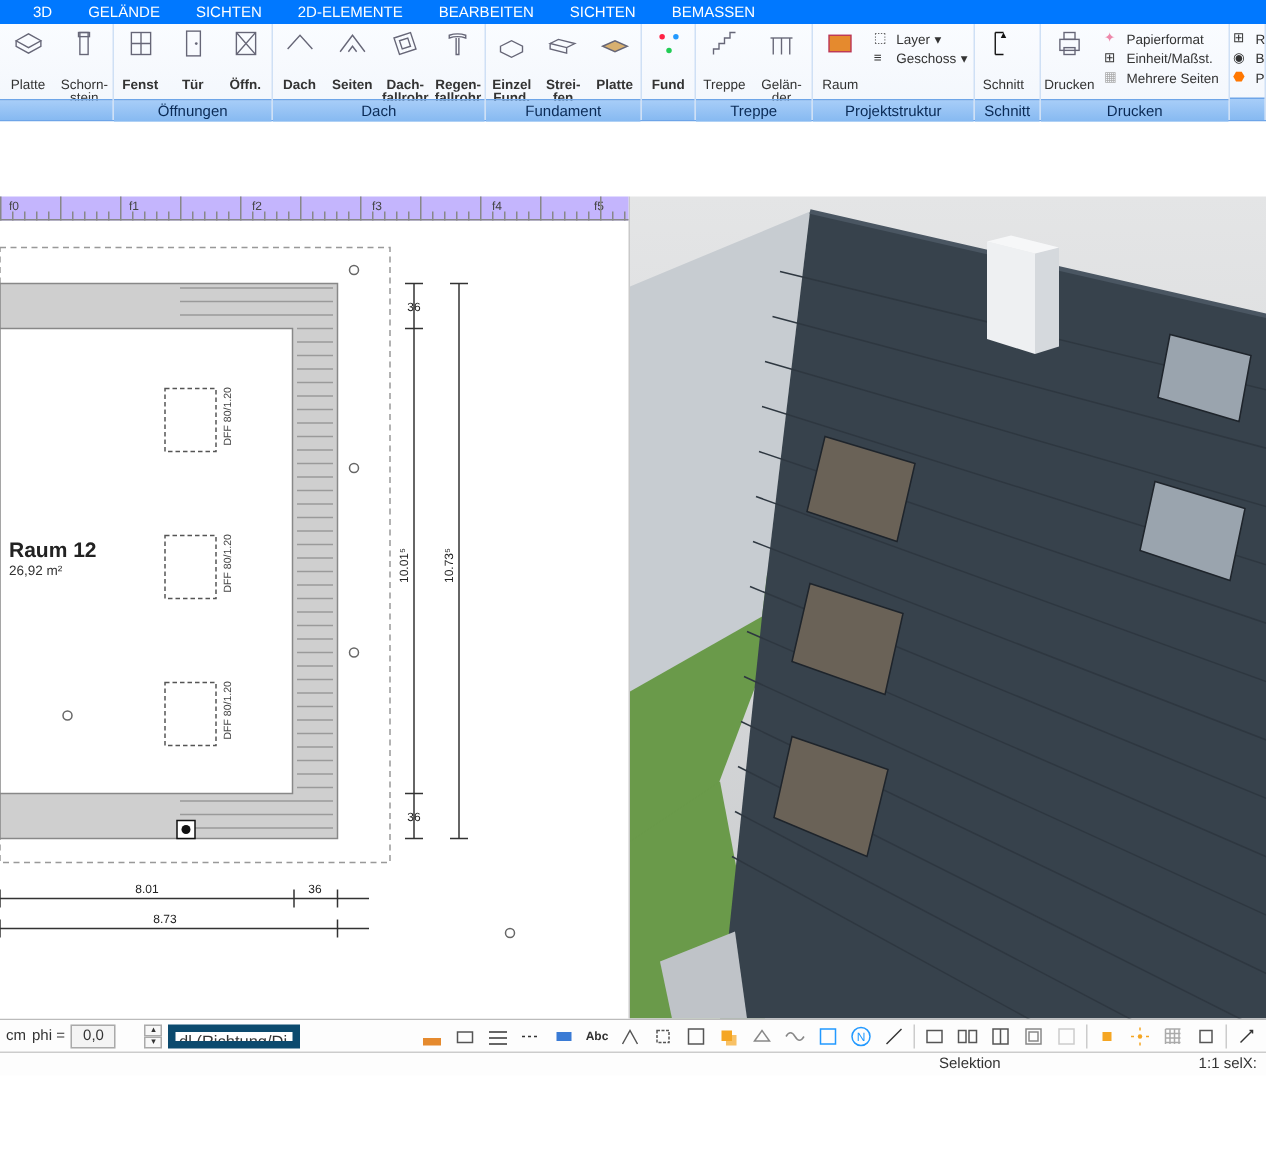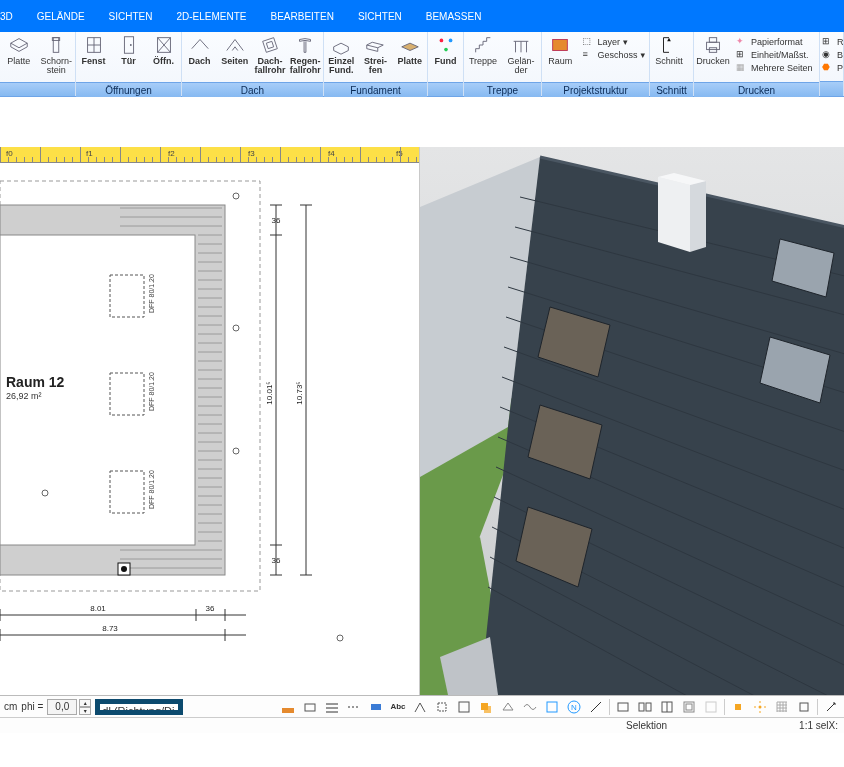--- a/index.html
+++ b/index.html
@@ -1,58 +1,58 @@
 <!DOCTYPE html>
 <html><head>
 <meta charset="utf-8">
 <style>
 *{box-sizing:border-box;margin:0;padding:0;font-family:"Segoe UI",Tahoma,sans-serif;}
 body{width:844px;height:767px;overflow:hidden;background:#fff;font-size:10px;color:#333;}
 
 
-.menu-tabs{height:32px;background:#0078ff;display:flex;align-items:center;gap:24px;color:#fff;font-size:10px;}
+.menu-tabs{height:16px;background:#0078ff;display:flex;align-items:center;gap:24px;padding-left:22px;color:#fff;font-size:10px;}
 .menu-tabs span{cursor:default;}
 
 
 .ribbon{height:65px;background:linear-gradient(#fafcff,#f2f6fc);border-bottom:1px solid #6ea5e8;display:flex;}
 .ribbon-group{display:flex;flex-direction:column;border-right:1px solid #cfe0f5;}
 .tools{display:flex;flex:1;align-items:flex-start;padding-top:2px;}
-.tool{display:flex;flex-direction:column;align-items:center;justify-content:flex-start;width:38px;height:48px;gap:1px;}
+.tool{display:flex;flex-direction:column;align-items:center;justify-content:flex-start;width:38px;height:48px;gap:12px;}
 .tool.narrow{width:36px;font-weight:bold;}
 .tool-icon{width:22px;height:22px;display:flex;align-items:center;justify-content:center;color:#4b5b70;}
 .tool-icon svg{width:22px;height:22px;}
 .tool-label{font-size:9px;text-align:center;line-height:1;color:#333;}
 .group-title{height:15px;background:linear-gradient(#a7cdf8,#86b9f1);border-top:1px solid #6ea5e8;font-size:10px;text-align:center;color:#0a2a55;line-height:15px;}
 .submenu{display:flex;flex-direction:column;gap:1px;padding:2px 4px;font-size:9px;}
 .submenu div{display:flex;align-items:center;gap:3px;white-space:nowrap;}
 .subicon{width:12px;height:12px;display:inline-block;}
 
 
 .gap-strip{height:50px;background:#fff;}
 
 
 .viewport{display:flex;height:548px;position:relative;}
 .pane-left{width:420px;position:relative;background:#fff;border-right:1px solid #c9c9c9;}
 .pane-right{flex:1;position:relative;background:linear-gradient(#e4e5e6,#c9cbcd);overflow:hidden;}
 
 
-.ruler-h{height:16px;border-bottom:1px solid #888;position:relative;background:#fde047;font-size:8px;color:#444;}
+.ruler-h{height:16px;border-bottom:1px solid #888;position:relative;background:#c4b5fd;font-size:8px;color:#444;}
 .ruler-h .tick{position:absolute;top:0;height:16px;border-left:1px solid #888;}
 .ruler-h .ticklabel{position:absolute;top:2px;font-size:8px;}
 
 
 .plan-area{position:absolute;left:0;top:16px;right:0;bottom:0;}
 .plan-area svg{position:absolute;left:0;top:0;}
 
 
 .splitter{position:absolute;left:420px;top:250px;width:6px;height:60px;background:#b0b0b0;border-radius:3px;}
 
 
 .footer1{height:22px;border-top:1px solid #bbb;background:#fdfdfd;display:flex;align-items:center;padding:0 4px;gap:4px;font-size:10px;}
-.footer1 .spin{display:flex;align-items:center;gap:2px;}
+.footer1 .spin{display:flex;align-items:center;gap:19px;}
 .footer1 .spinval{width:30px;height:16px;border:1px solid #aaa;background:#f4f4f4;text-align:center;font-size:10px;line-height:14px;}
 .footer1 .spinbtns{display:flex;flex-direction:column;}
 .footer1 .spinbtns div{width:12px;height:8px;border:1px solid #aaa;font-size:6px;line-height:6px;text-align:center;background:#f8f8f8;}
 .footer1 .combo{width:88px;height:16px;border:5px solid #0c4a6e;background:#fff;padding:0 2px;font-size:11px;line-height:14px;overflow:hidden;white-space:nowrap;}
 .footer-icons{display:flex;gap:4px;margin-left:auto;align-items:center;}
 .footer-icons .fi{width:18px;height:18px;display:flex;align-items:center;justify-content:center;border:1px solid transparent;}
 
 .footer2{height:16px;border-top:1px solid #ccc;background:#fdfdfd;display:flex;align-items:center;padding:0 6px;font-size:10px;color:#333;}
 .footer2 .sp{margin-left:auto;display:flex;}
 

